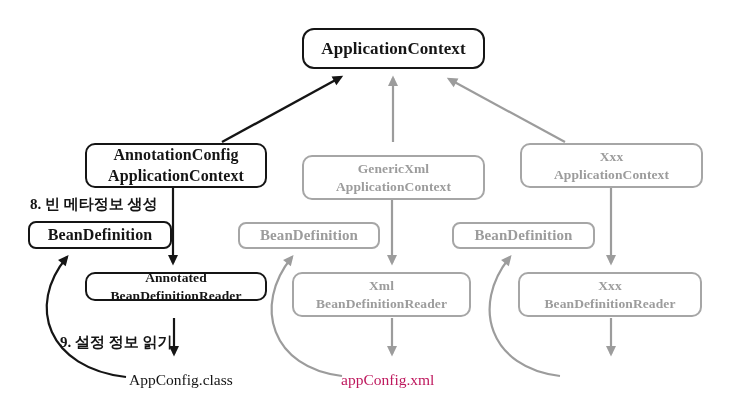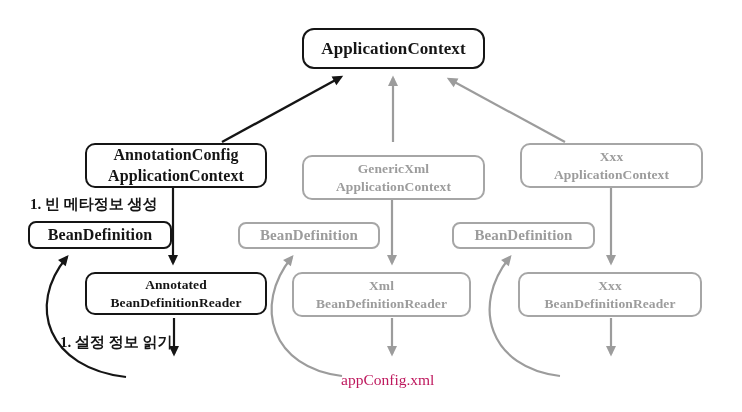--- a/index.html
+++ b/index.html
@@ -33,21 +33,21 @@
   .tone-active { border: 2.4px solid #151515; color: #151515; font-weight: bold; }
   .tone-muted  { border: 2px solid #a6a6a6; color: #9c9c9c; font-weight: bold; }
   .box .l { display: block; white-space: nowrap; }
   .root-box    { left: 302px; top: 28px;  width: 183px; height: 41px; font-size: 17px; border-radius: 12px; }
   .ctx-ann     { left: 85px;  top: 143px; width: 182px; height: 45px; font-size: 16px; }
   .ctx-xml     { left: 302px; top: 143px; width: 183px; height: 45px; font-size: 13.5px; margin-top: 12px; }
   .ctx-xxx     { left: 520px; top: 143px; width: 183px; height: 45px; font-size: 13.5px; }
   .bd-ann      { left: 28px;  top: 221px; width: 144px; height: 28px; font-size: 16px; border-radius: 8px; }
   .bd-xml      { left: 238px; top: 222px; width: 142px; height: 27px; font-size: 15px; border-radius: 8px; }
   .bd-xxx      { left: 452px; top: 222px; width: 143px; height: 27px; font-size: 15px; border-radius: 8px; }
-  .rd-ann      { left: 85px;  top: 272px; width: 182px; height: 43px; font-size: 13.5px; }
+  .rd-ann      { left: 85px;  top: 272px; width: 182px; height: 29px; font-size: 13.5px; }
   .rd-xml      { left: 292px; top: 272px; width: 179px; height: 45px; font-size: 13.5px; }
   .rd-xxx      { left: 518px; top: 272px; width: 184px; height: 45px; font-size: 13.5px; }
   .step-label {
     position: absolute;
     font-size: 15px;
     font-weight: bold;
     color: #151515;
     white-space: nowrap;
   }
   .step-2 { left: 30px; top: 195px; }
@@ -102,21 +102,21 @@
   </div>
   <div class="box tone-muted ctx-xml">
     <span class="l">GenericXml</span>
     <span class="l">ApplicationContext</span>
   </div>
   <div class="box tone-muted ctx-xxx">
     <span class="l">Xxx</span>
     <span class="l">ApplicationContext</span>
   </div>
 
-  <div class="step-label step-2">1. 빈 메타정보 생성</div>
+  <div class="step-label step-2">8. 빈 메타정보 생성</div>
 
   <div class="box tone-active bd-ann">
     <span class="l">BeanDefinition</span>
   </div>
   <div class="box tone-muted bd-xml">
     <span class="l">BeanDefinition</span>
   </div>
   <div class="box tone-muted bd-xxx">
     <span class="l">BeanDefinition</span>
   </div>
@@ -127,17 +127,18 @@
   </div>
   <div class="box tone-muted rd-xml">
     <span class="l">Xml</span>
     <span class="l">BeanDefinitionReader</span>
   </div>
   <div class="box tone-muted rd-xxx">
     <span class="l">Xxx</span>
     <span class="l">BeanDefinitionReader</span>
   </div>
 
-  <div class="step-label step-1">1. 설정 정보 읽기</div>
+  <div class="step-label step-1">9. 설정 정보 읽기</div>
 
+  <div class="config-label cfg-ann">AppConfig.class</div>
   <div class="config-label cfg-xml">appConfig.xml</div>
 
 </div>
 
 </body></html>

